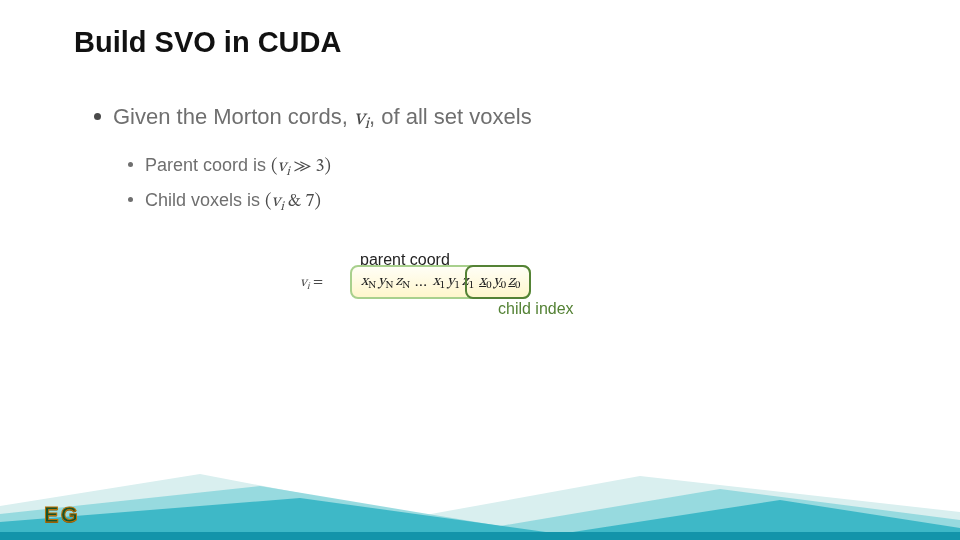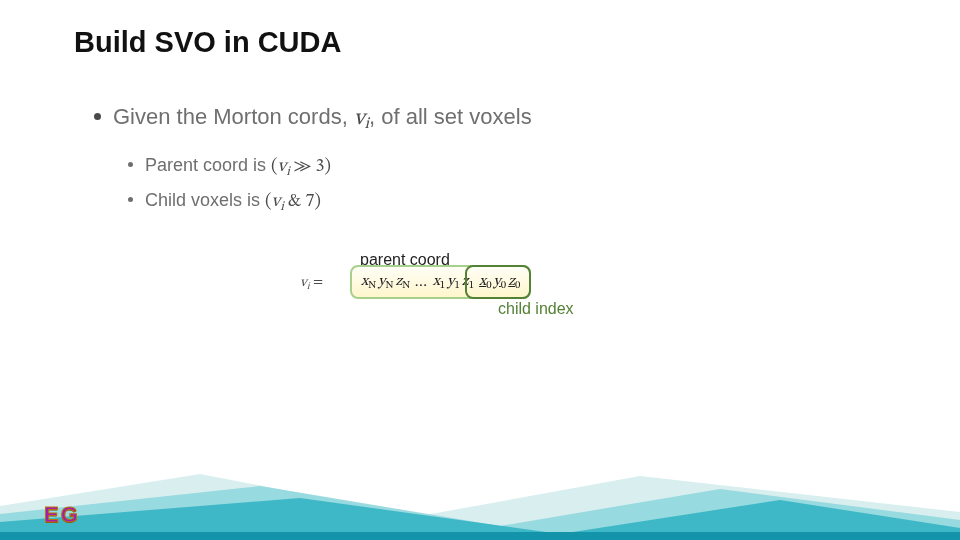--- a/index.html
+++ b/index.html
@@ -154,21 +154,21 @@
     left: 44px;
     bottom: 10px;
     width: 44px;
     height: 28px;
   }
   .eg-logo span {
     font-family: "Arial Black", Impact, sans-serif;
     font-weight: 900;
     font-size: 22px;
     letter-spacing: 2px;
-    color: #a21caf;
+    color: #14532d;
     -webkit-text-stroke: 1px #b8730a;
     text-shadow: 0 1px 0 #7a4d04;
   }
 </style>
 </head>
 <body>
 
 <div class="slide">
 
   <div class="title">Build SVO in CUDA</div>

